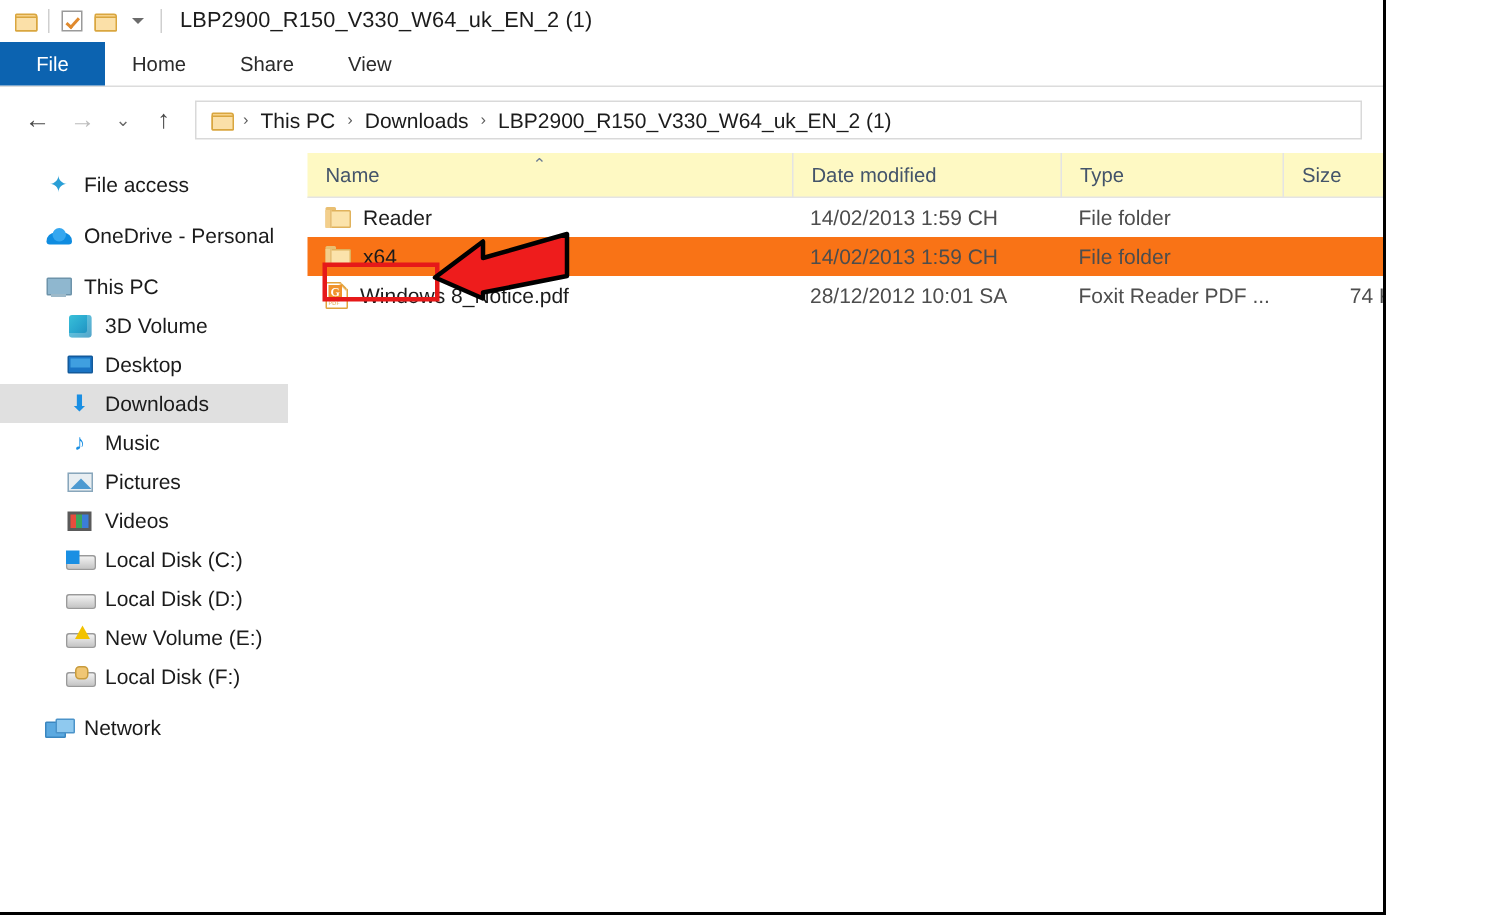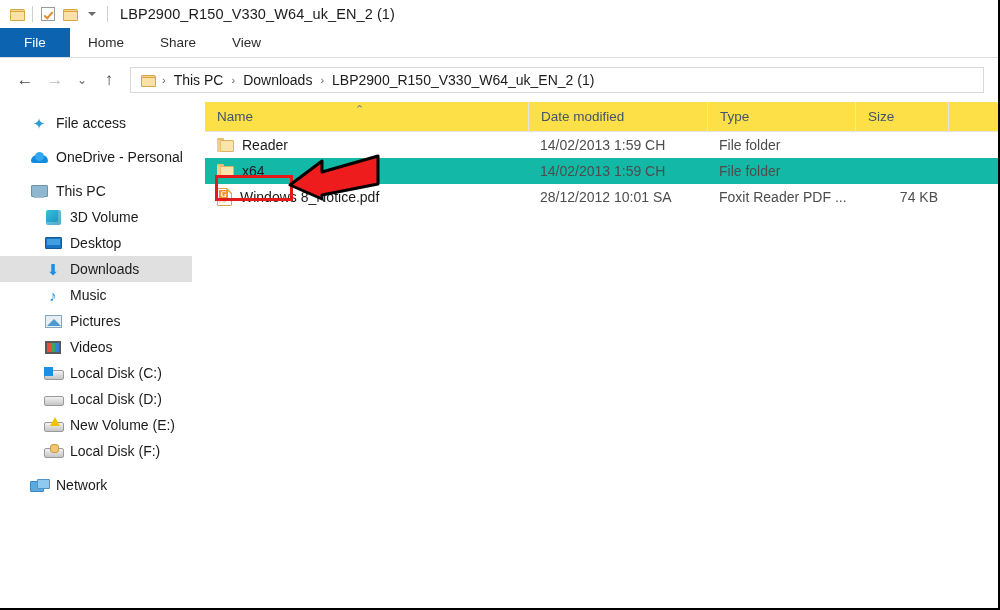--- a/index.html
+++ b/index.html
@@ -4,21 +4,21 @@
 <style>
   * { box-sizing: border-box; margin: 0; padding: 0; }
   html, body {
     width: 1000px; height: 610px;
     font-family: "Liberation Sans", sans-serif;
     background: #ffffff;
     overflow: hidden;
   }
   #app {
     position: relative;
-    width: 1000px; height: 610px;
+    width: 924px; height: 610px;
     background: #ffffff;
     border-right: 2px solid #000;
     border-bottom: 2px solid #000;
     overflow: hidden;
   }
 
   
   .titlebar {
     height: 28px;
     display: flex;
@@ -130,41 +130,41 @@
   .nav-item .ico { width:18px; height:18px; flex-shrink:0; display:flex;align-items:center;justify-content:center;}
   .grp-gap { height: 8px; }
 
   
   .filepane { flex: 1; position: relative; }
   .col-header {
     height: 30px;
     display:flex; align-items:center;
     border-bottom: 1px solid #e4e4e4;
     position: relative;
-    background:#fde047;
+    background:#fef9c3;
   }
   .col {
     font-size: 13.5px; color: #44546a;
     height: 30px; display:flex; align-items:center;
     padding-left: 12px; position:relative;
   }
   .col + .col { border-left: 1px solid #e4e4e4; }
   .col.size { justify-content: flex-start; }
   .col .sortmark {
     position:absolute; left: 150px; top: 1px;
     font-size: 11px; color:#6b7c93;
   }
   .rows { position: relative; }
   .row {
     height: 26px;
     display: flex; align-items: center;
     font-size: 14px; color:#1b1b1b;
     position: relative;
   }
-  .row.selected { background: #14b8a6; }
+  .row.selected { background: #f97316; }
   .row .c-name { display:flex; align-items:center; gap:8px; padding-left:12px; }
   .row .c-date, .row .c-type { color: #4d4d4d; padding-left: 12px; }
   .row .c-size { color: #4d4d4d; text-align: right; padding-right: 10px; }
   .cell { height:26px; display:flex; align-items:center; overflow:hidden; white-space:nowrap;}
 
   
   .fld { position: relative; width: 17px; height: 14px; flex-shrink:0;}
   .fld .tab-t { position:absolute; left:0; top:0; width:7px; height:3px; background:#e9bf72; border-radius:1px 1px 0 0;}
   .fld .bd { position:absolute; left:0; top:2px; width:17px; height:12px; background:#fbe3ab; border:1px solid #e0b25c; border-radius:1px;}
   .fld .side { position:absolute; left:0; top:2px; width:4px; height:12px; background:#f3cf8c; border-right:1px solid #e6bf77;}

